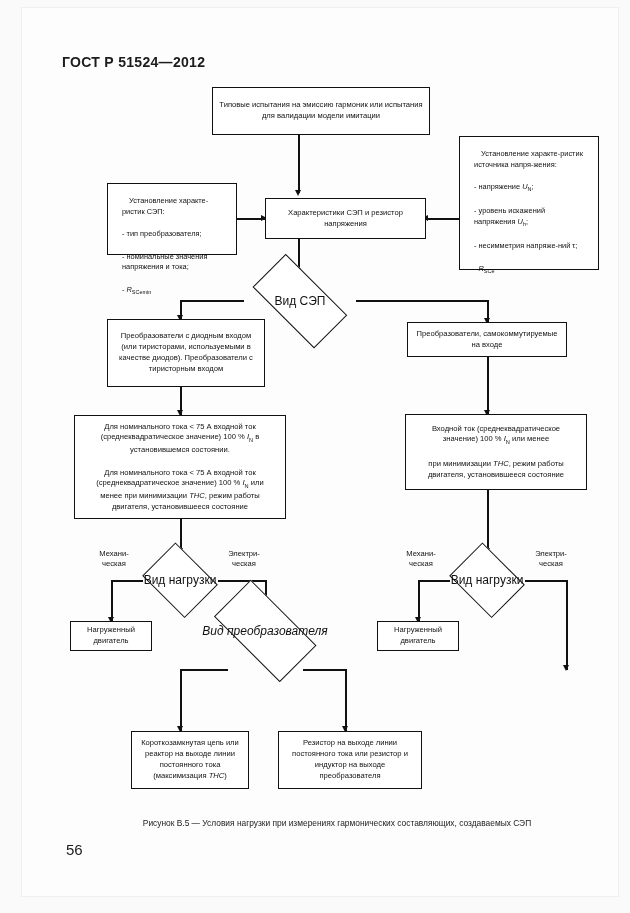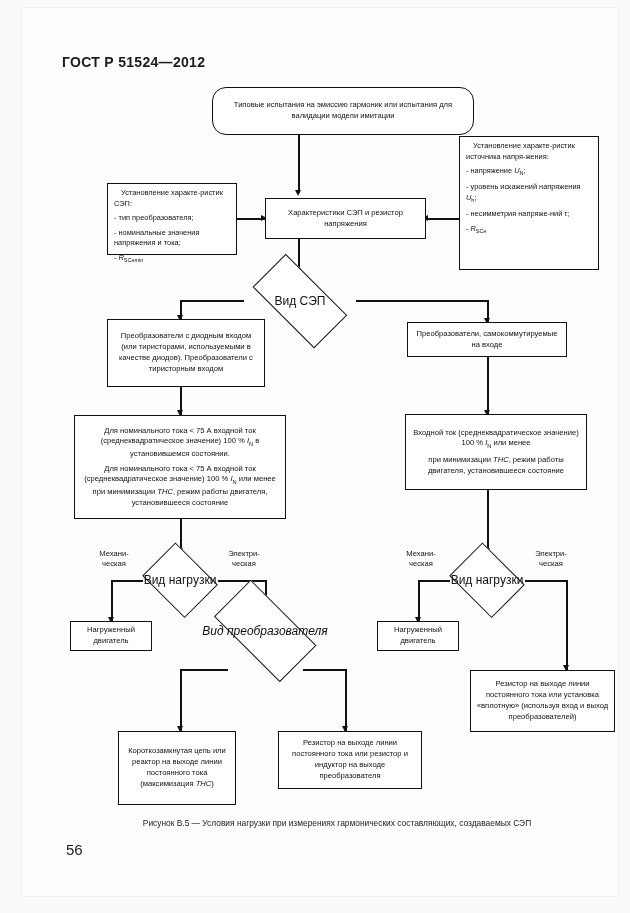--- a/index.html
+++ b/index.html
@@ -70,21 +70,21 @@
     line-height: 1.42;
     color: #111;
     padding: 3px 5px;
   }
   .node.left-align {
     text-align: left;
     justify-content: flex-start;
     align-items: flex-start;
     padding: 4px 6px;
   }
-  .node p { margin: 0; }
+  .node p { margin: 8px; }
   .node p + p { margin-top: 4px; }
 
   .diamond {
     position: absolute;
     box-sizing: border-box;
   }
   .diamond .dshape {
     position: absolute;
     left: 50%;
     top: 50%;
@@ -147,21 +147,21 @@
   sub { font-size: 0.74em; font-style: normal; }
 </style>
 </head>
 <body>
 
 <div id="page">
 <div id="sheet">
 
   <div class="hdr">ГОСТ Р 51524—2012</div>
 
-  <div class="node" style="left:190px; top:79px; width:262px; height:48px;border-radius:14px;">
+  <div class="node" style="left:190px; top:79px; width:218px; height:48px;">
     <span>Типовые испытания на эмиссию гармоник или испытания для валидации модели имитации</span>
   </div>
 
   <div class="ln v" style="left:276px; top:127px; height:58px;"></div>
   <div class="arw down" style="left:273px; top:182px;"></div>
 
   <div class="node left-align" style="left:437px; top:128px; width:140px; height:134px; flex-direction:column; font-size:7.4px;">
     <p style="text-indent:7px;">Установление характе-ристик источника напря-жения:</p>
     <p>- напряжение <i class="v">U<sub>N</sub></i>;</p>
     <p>- уровень искажений напряжения <i class="v">U<sub>h</sub></i>;</p>
@@ -276,29 +276,26 @@
   </div>
 
   <div class="ln h" style="left:158px; top:661px; width:48px;"></div>
   <div class="ln v" style="left:158px; top:661px; height:62px;"></div>
   <div class="arw down" style="left:155px; top:718px;"></div>
 
   <div class="ln h" style="left:281px; top:661px; width:44px;"></div>
   <div class="ln v" style="left:323px; top:661px; height:62px;"></div>
   <div class="arw down" style="left:320px; top:718px;"></div>
 
-  <div class="node" style="left:96px; top:723px; width:118px; height:74px;">
+  <div class="node" style="left:109px; top:723px; width:118px; height:58px;">
     <span>Короткозамкнутая цепь или реактор на выходе линии постоянного тока (максимизация <i class="v">THC</i>)</span>
   </div>
 
   <div class="node" style="left:256px; top:723px; width:144px; height:58px;">
     <span>Резистор на выходе линии постоянного тока или резистор и индуктор на выходе преобразователя</span>
   </div>
 
-  <div class="node" style="left:448px; top:662px; width:145px; height:62px;">
-    <span>Резистор на выходе линии постоянного тока или установка «вплотную» (используя вход и выход преобразователей)</span>
-  </div>
 
   <div class="caption">Рисунок В.5 — Условия нагрузки при измерениях гармонических составляющих, создаваемых СЭП</div>
   <div class="pageno">56</div>
 
 </div>
 </div>
 
 </body></html>

